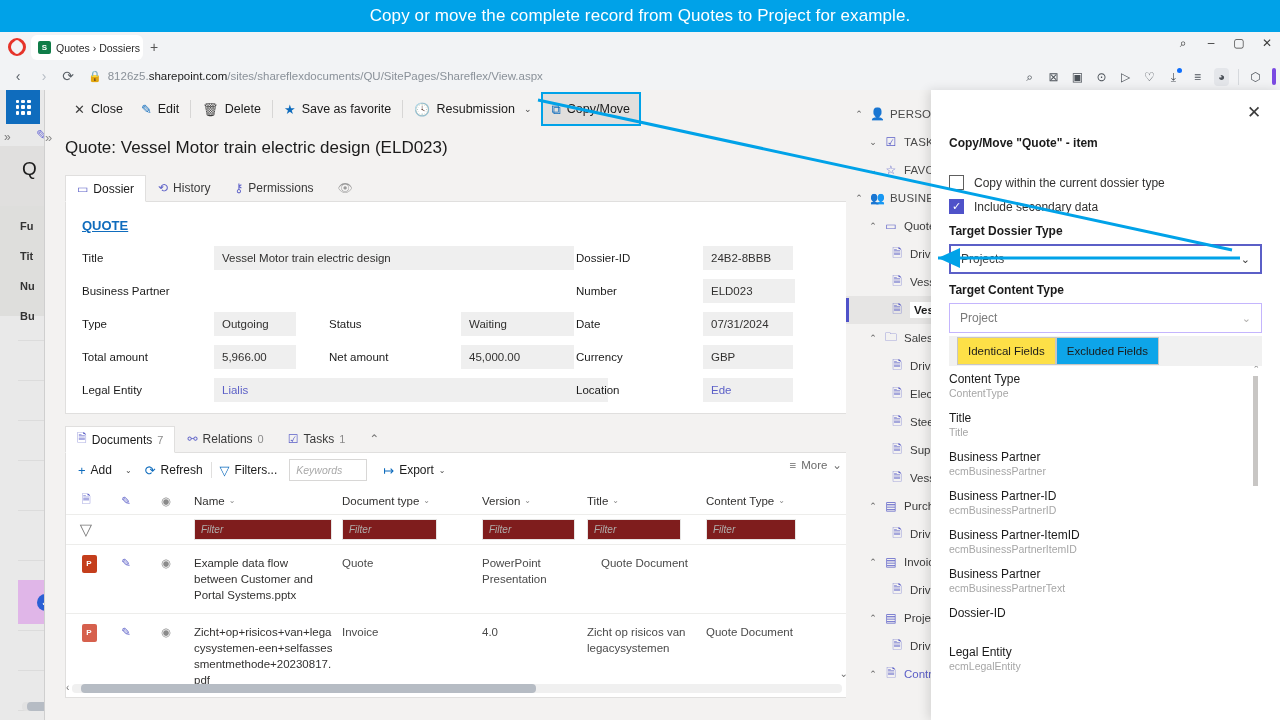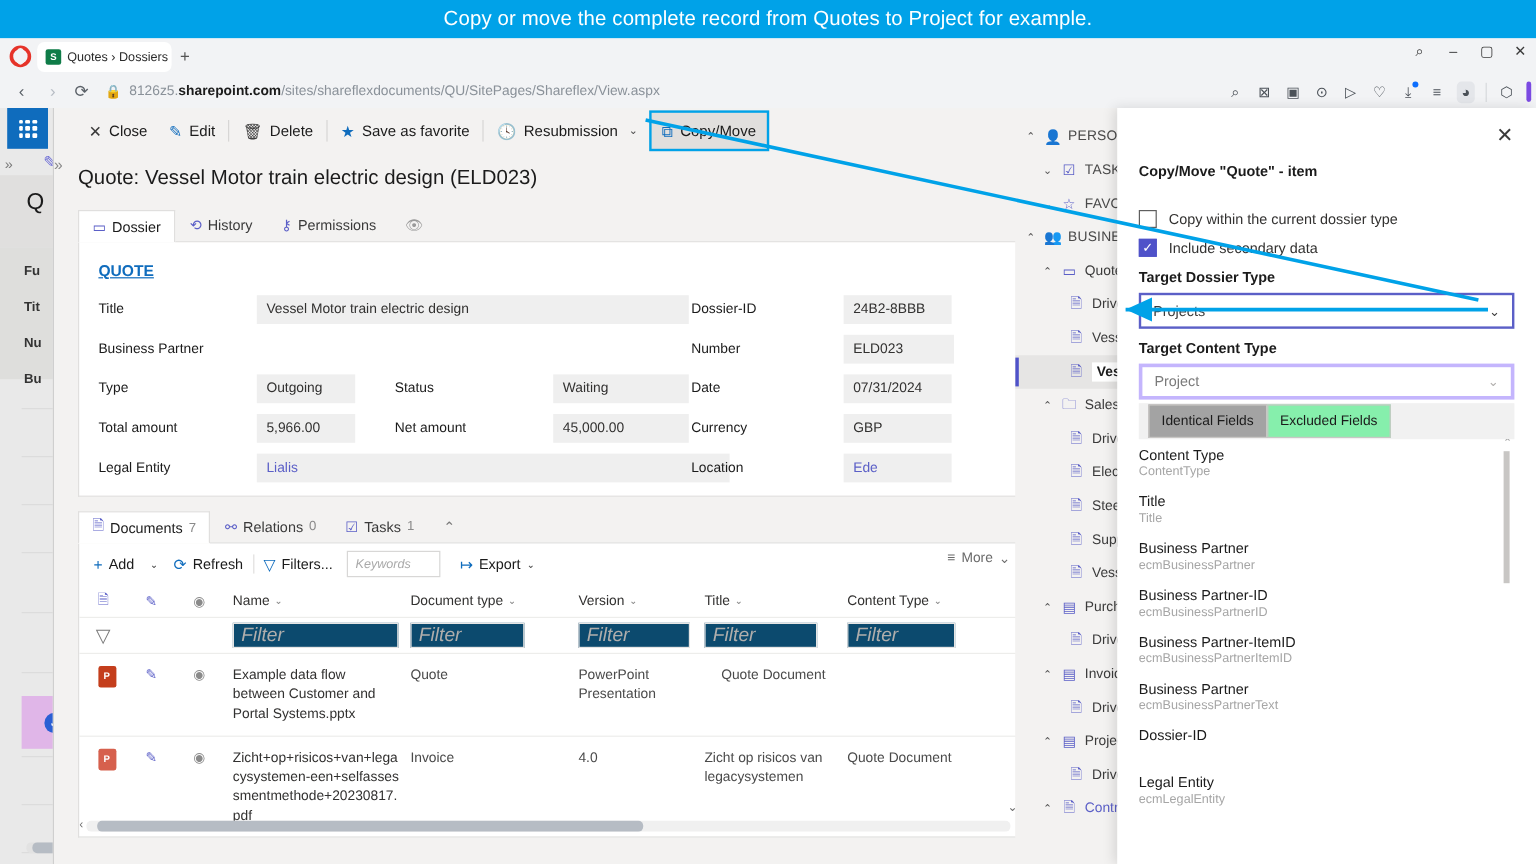--- a/index.html
+++ b/index.html
@@ -58,21 +58,21 @@
   .nav-ic {
     position: absolute; top: 6px; width: 16px; height: 16px;
     color: #5b6168; font-size: 14px; text-align: center; line-height: 16px;
   }
   .url-wrap {
     position: absolute; left: 88px; top: 4px; height: 20px;
     display: flex; align-items: center; gap: 6px;
   }
   .lock { font-size: 11px; color: #2c2c2c; }
   .url { font-size: 11.5px; color: #8a9199; white-space: nowrap; }
-  .url b { color: #1b1b1b; font-weight: bold; }
+  .url b { color: #1b1b1b; font-weight: normal; }
   .ext-row {
     position: absolute; right: 4px; top: 4px; height: 21px;
     display: flex; align-items: center; gap: 9px; color: #4b5158; font-size: 12px;
   }
   .ext-row i { font-style: normal; width: 15px; text-align: center; position: relative; }
   .ext-pill { background: #e4e6ea; border-radius: 4px; padding: 2px 4px; }
   .blue-dot {
     position: absolute; right: -1px; top: -2px; width: 5px; height: 5px;
     background: #0d6efd; border-radius: 50%;
   }
@@ -241,22 +241,22 @@
     border-bottom: 1px solid #ededeb; font-size: 11.5px; color: #323130;
   }
   .th { display: flex; align-items: center; gap: 4px; padding-left: 8px; }
   .th .caret { font-size: 8px; color: #8a8a8a; }
   .frow2 {
     display: flex; height: 30px; align-items: center;
     border-bottom: 1px solid #ededeb;
   }
   .fcell { padding-left: 8px; }
   .finput {
-    height: 21px; border: 1px solid #e6e5e4; background: #0c4a6e;
-    font-size: 16px; color: #b0aeac; font-style: italic;
+    height: 21px; border: 1px solid #e6e5e4; background: #7f1d1d;
+    font-size: 10px; color: #b0aeac; font-style: italic;
     display: flex; align-items: center; padding: 0 6px;
   }
   .drow { display: flex; border-bottom: 1px solid #ededeb; padding: 10px 0; }
   .dcell { padding-left: 8px; font-size: 11.5px; color: #323130; line-height: 16px; }
   .dcell.muted { color: #4a4a4a; }
   .fileicon {
     width: 15px; height: 18px; border-radius: 2px; font-size: 8px;
     color: #fff; font-weight: bold; display: flex; align-items: center;
     justify-content: center; margin-left: 6px;
   }
@@ -319,34 +319,34 @@
   }
   .fly-lbl {
     position: absolute; left: 18px; font-size: 12px; font-weight: bold; color: #1b1b1b;
   }
   .dd {
     position: absolute; left: 18px; width: 313px; height: 30px;
     background: #fff; display: flex; align-items: center;
     padding: 0 10px; font-size: 12px; color: #3b3b3b;
   }
   .dd.focused { border: 2px solid #5b5fc7; }
-  .dd.plain { border: 3px solid #c4b5fd; color: #7a7a7a; }
+  .dd.plain { border: 1px solid #c4b5fd; color: #7a7a7a; }
   .dd .ddcaret { position: absolute; right: 10px; font-size: 11px; color: #3b3b3b; }
   .dd.plain .ddcaret { color: #b0aeac; }
 
   .fieldtabs {
     position: absolute; left: 18px; top: 246px; width: 313px; height: 30px;
     background: #f1f1f1; display: flex; align-items: center; padding-left: 8px;
   }
   .ftab {
     height: 28px; padding: 0 10px; font-size: 11.5px; color: #1b1b1b;
     display: flex; align-items: center; border: 1px solid #c8c6c4;
-    background: #86efac;
-  }
-  .ftab.active { background: #a3a3a3; font-weight: normal; }
+    background: #0ea5e9;
+  }
+  .ftab.active { background: #fde047; font-weight: normal; }
 
   .fieldlist {
     position: absolute; left: 18px; top: 276px; width: 313px; height: 392px;
     overflow: hidden;
   }
   .fitem { position: absolute; left: 0; width: 290px; }
   .fitem .fn { font-size: 12px; color: #1b1b1b; line-height: 15px; }
   .fin { font-size: 10.5px; color: #a6a6a6; line-height: 13px; }
   .vsb {
     position: absolute; right: 4px; top: 10px; width: 5px; height: 368px;

